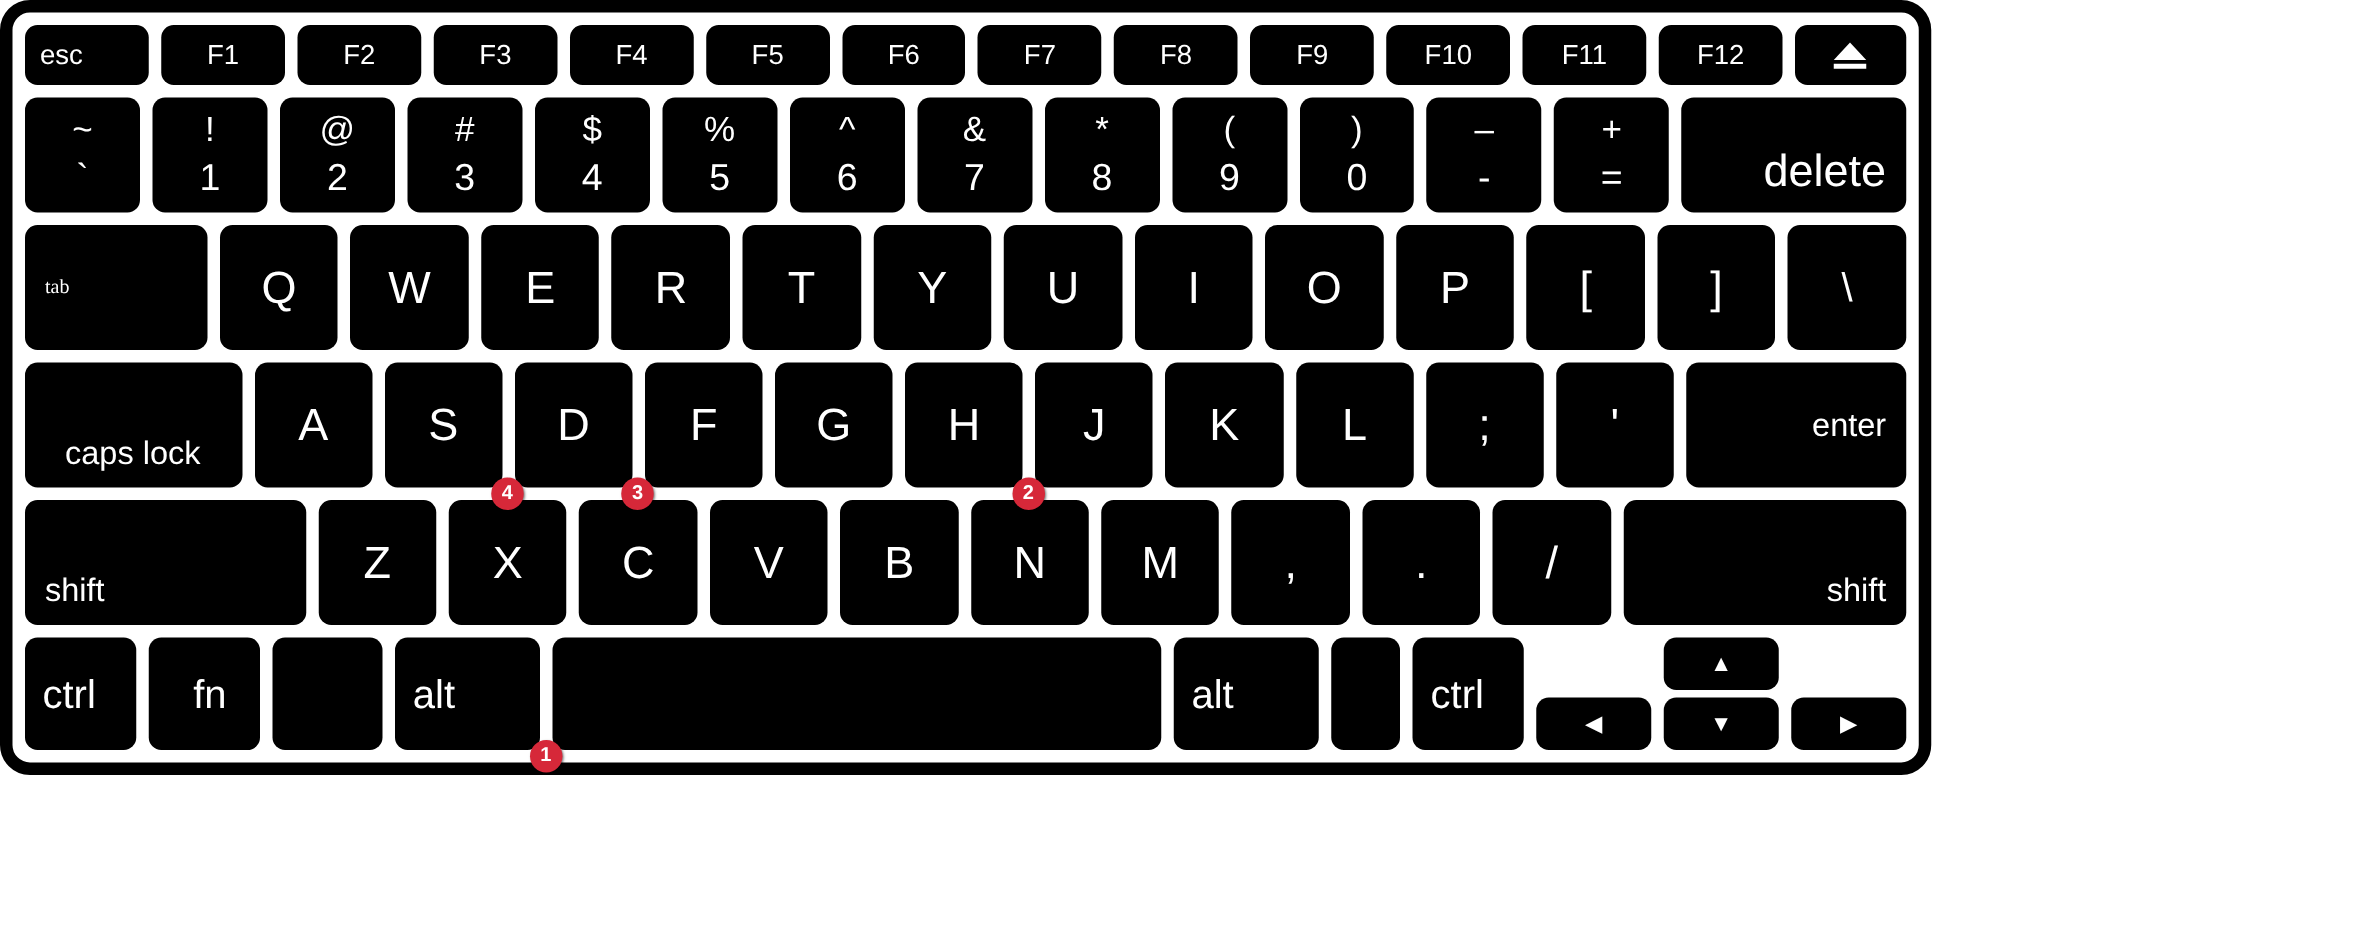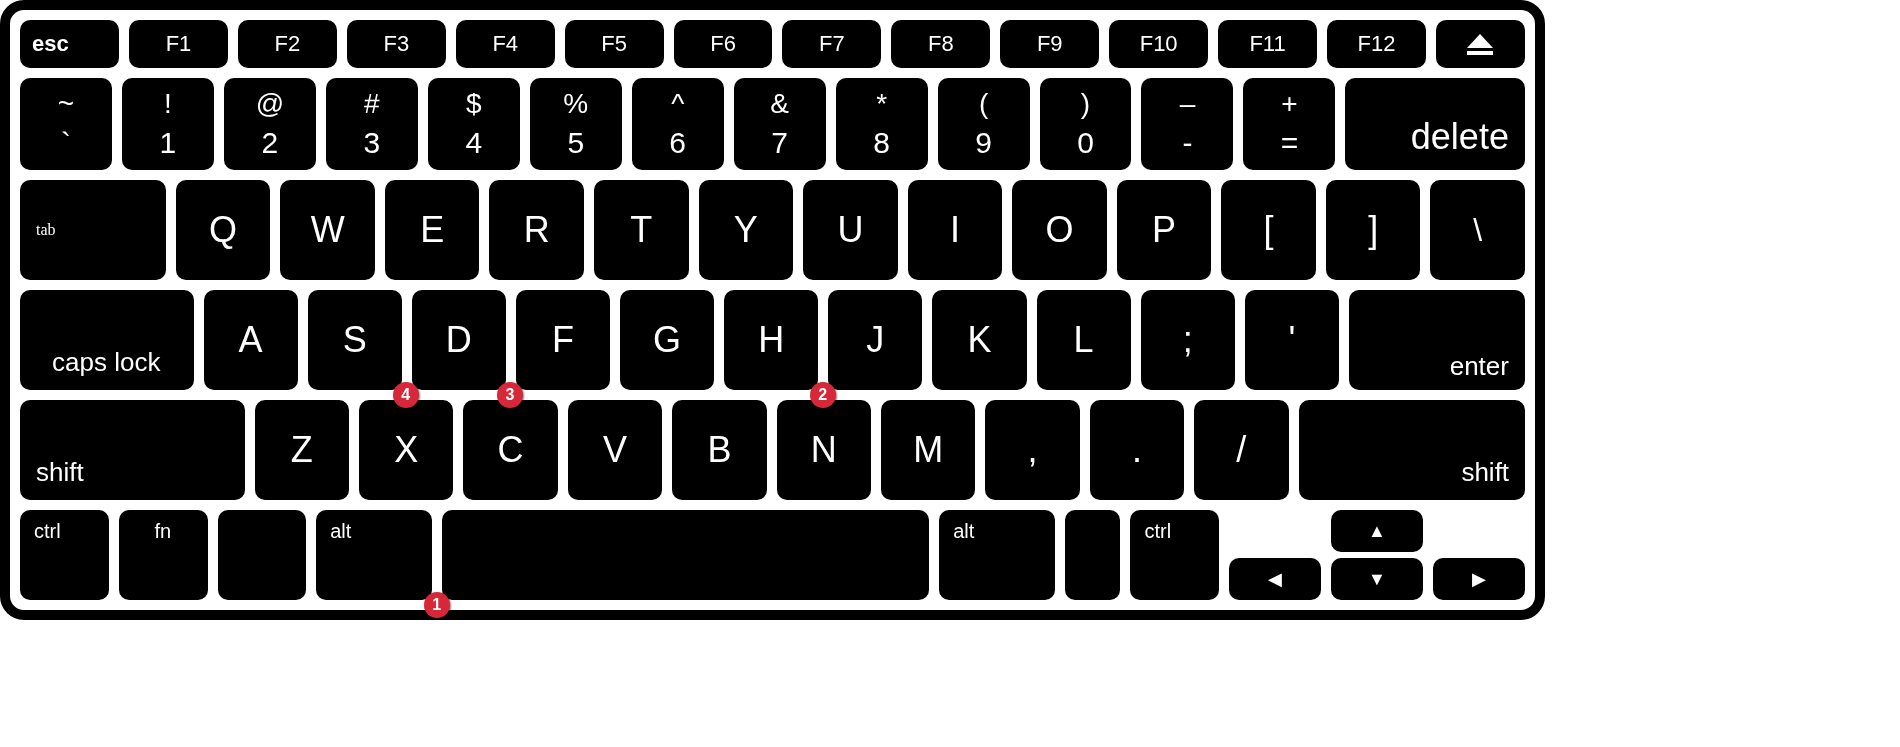--- a/index.html
+++ b/index.html
@@ -28,21 +28,21 @@
     border-radius: 10px;
     display: flex;
     flex-direction: column;
     justify-content: center;
     align-items: center;
     position: relative;
     font-weight: 400;
   }
   
   .row-fn .key { height: 48px; width: 100px; font-size: 22px; }
-  .row-fn .key.esc { width: 100px; align-items: flex-start; padding-left: 12px; font-weight: bold; }
+  .row-fn .key.esc { width: 100px; align-items: flex-start; padding-left: 12px; }
   .row-fn .key.eject { width: 90px; }
   .eject-icon {
     width: 0; height: 0;
     border-left: 13px solid transparent;
     border-right: 13px solid transparent;
     border-bottom: 14px solid #fff;
   }
   .eject-bar {
     width: 26px; height: 4px; background: #fff; margin-top: 3px;
   }
@@ -51,28 +51,28 @@
   .row-num .key .top { font-size: 28px; line-height: 1; }
   .row-num .key .bot { font-size: 30px; line-height: 1; margin-top: 10px; }
   .row-num .key.delete { width: 186px; justify-content: flex-end; align-items: flex-end; padding: 12px 16px; font-size: 36px; }
   
   .row-q .key { height: 100px; width: 98px; font-size: 36px; }
   .row-q .key.tab { width: 150px; align-items: flex-start; padding: 12px 16px; font-size: 16px; font-family: Liberation Serif, serif; }
   .row-q .key.slash { font-size: 32px; }
   
   .row-a .key { height: 100px; width: 98px; font-size: 36px; }
   .row-a .key.caps { width: 178px; justify-content: flex-end; align-items: flex-start; padding: 12px 32px; font-size: 26px; }
-  .row-a .key.enter { width: 182px; justify-content: flex-end; align-items: flex-end; padding: 8px 16px; font-size: 26px; }
+  .row-a .key.enter { width: 182px; align-items: flex-end; padding: 28px 16px; font-size: 26px; }
   
   .row-z .key { height: 100px; width: 98px; font-size: 36px; }
   .row-z .key.shift-l { width: 232px; justify-content: flex-end; align-items: flex-start; padding: 12px 16px; font-size: 26px; }
   .row-z .key.shift-r { width: 234px; justify-content: flex-end; align-items: flex-end; padding: 12px 16px; font-size: 26px; }
   
   .row-b { align-items: flex-start; }
-  .row-b .key { height: 90px; font-size: 20px; justify-content: flex-start; align-items: flex-start; padding: 10px 14px; }
+  .row-b .key { height: 90px; font-size: 32px; justify-content: center; align-items: flex-start; padding: 10px 14px; }
   .row-b .key.ctrl-l { width: 90px; }
   .row-b .key.fn { width: 90px; padding-left: 36px; }
   .row-b .key.blank1 { width: 90px; }
   .row-b .key.alt-l { width: 118px; }
   .row-b .key.space { width: 498px; }
   .row-b .key.alt-r { width: 118px; align-items: flex-start; }
   .row-b .key.blank2 { width: 56px; }
   .row-b .key.ctrl-r { width: 90px; }
   .arrows {
     display: flex;

